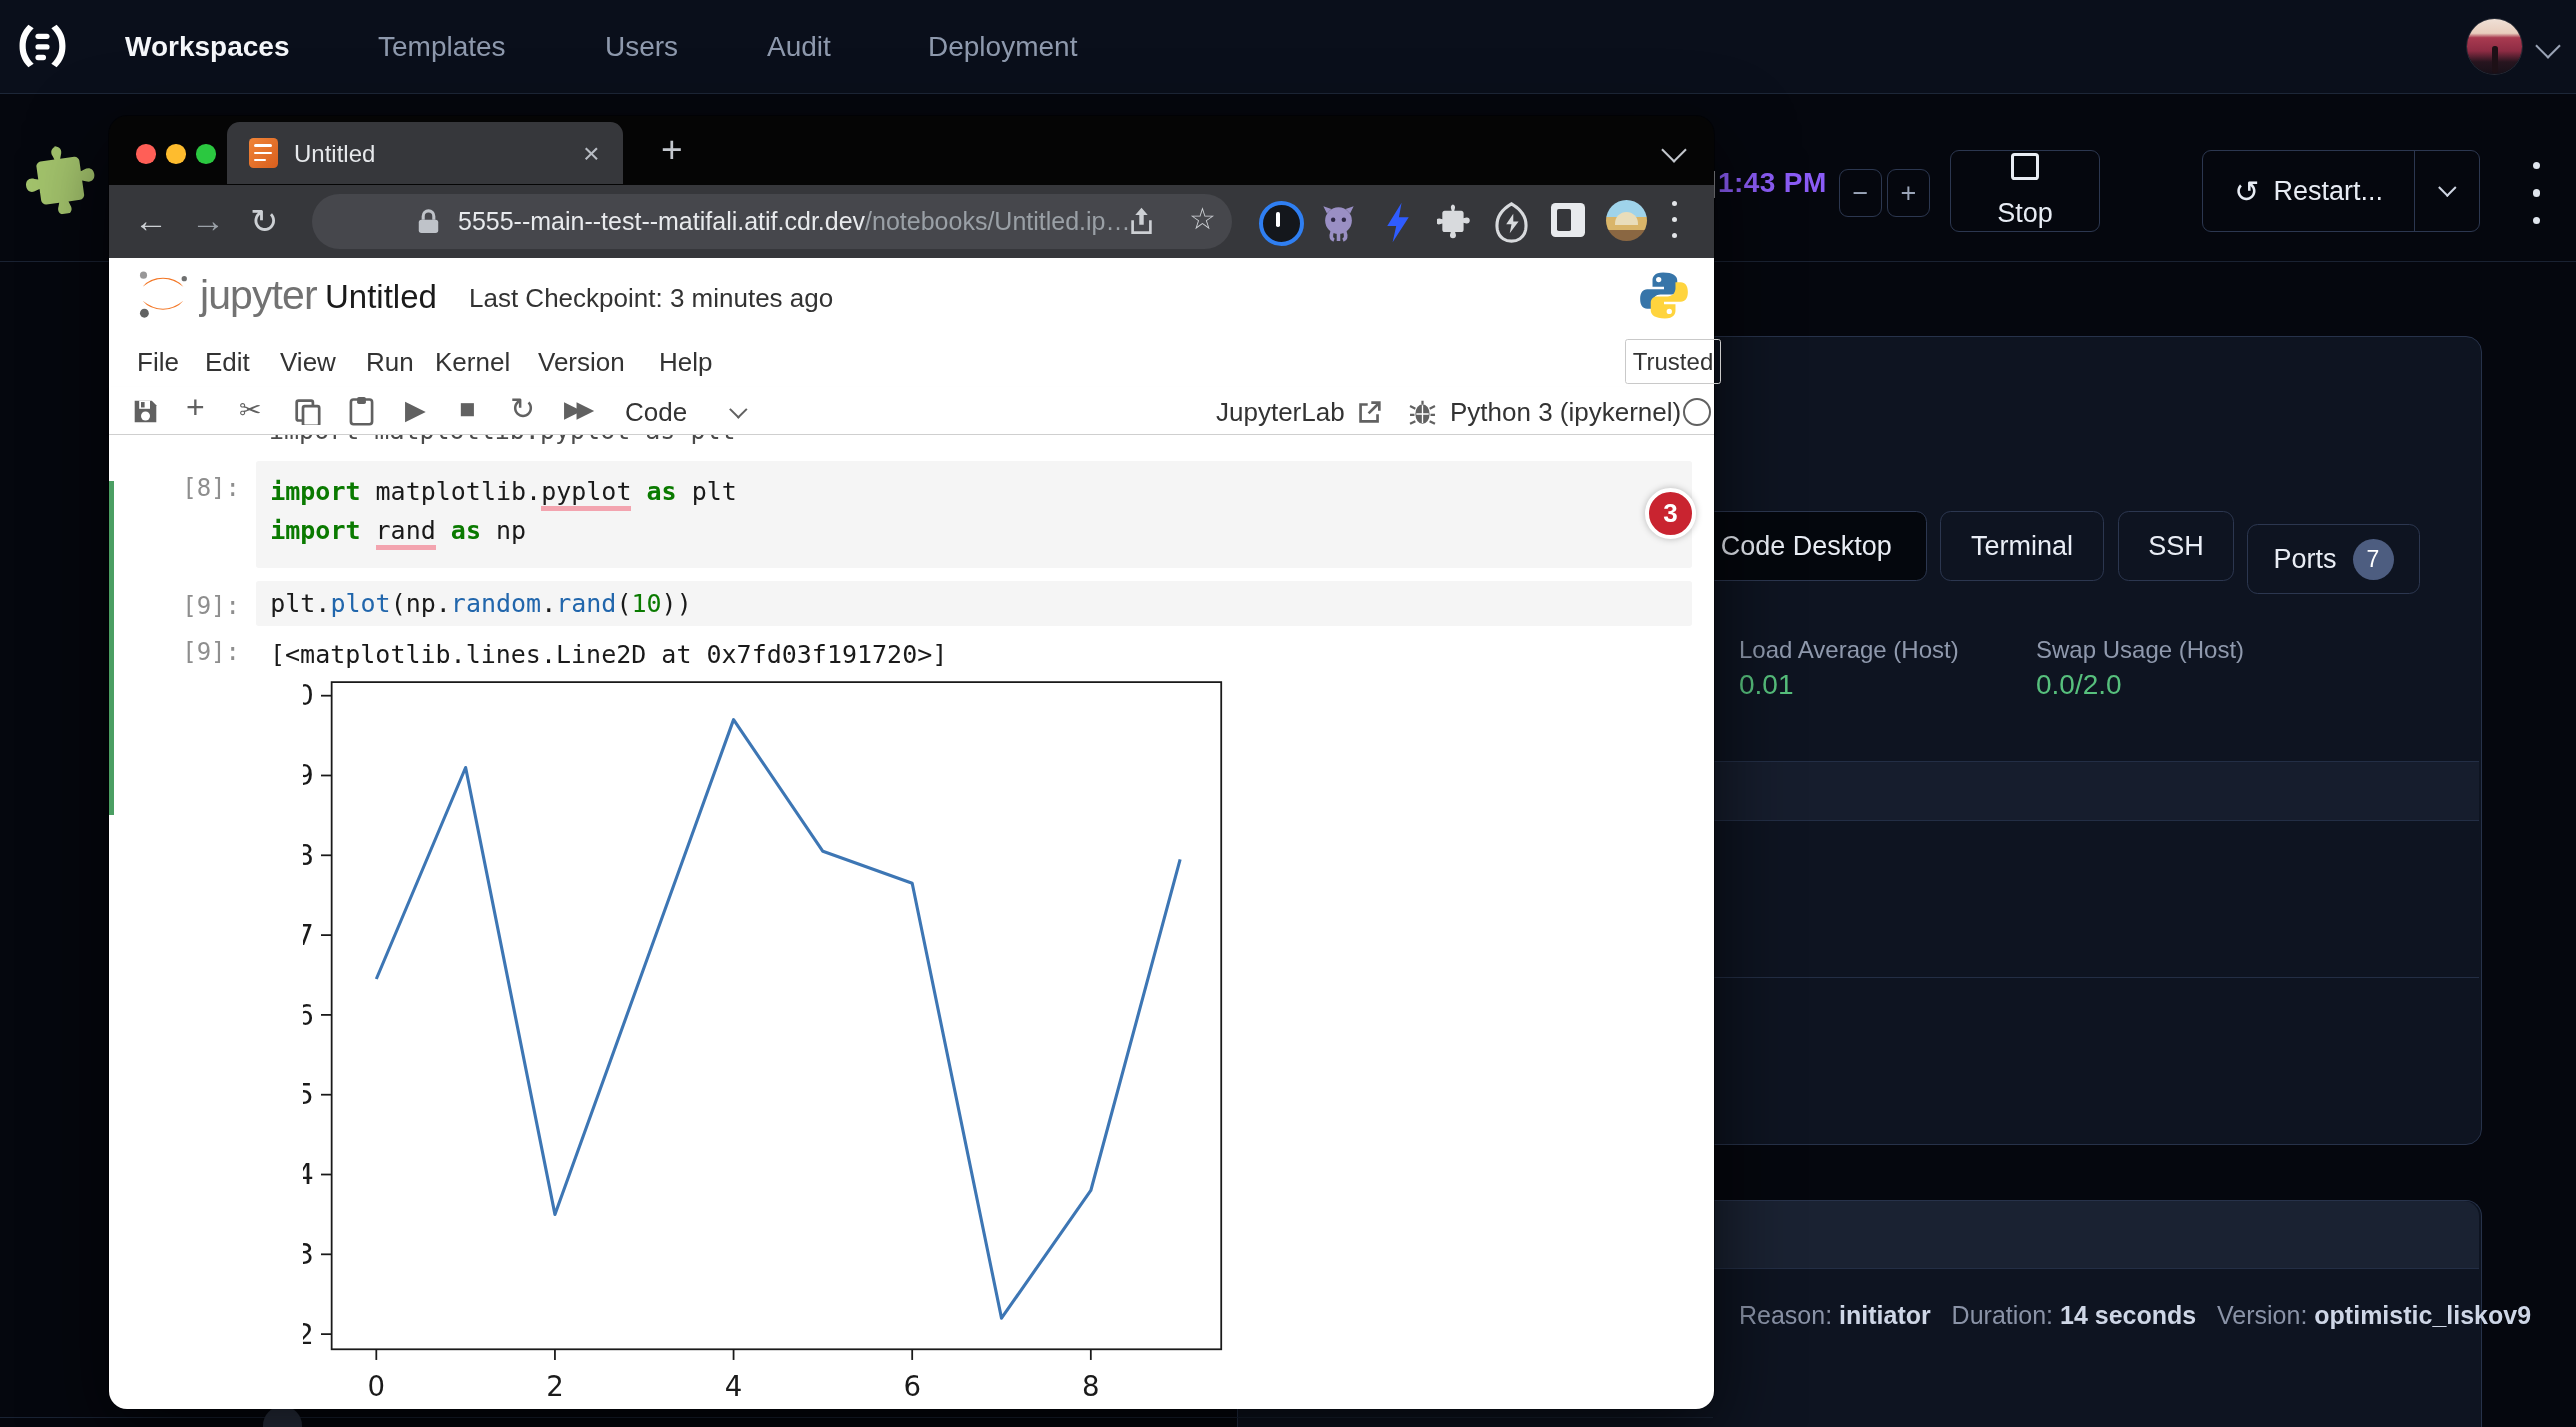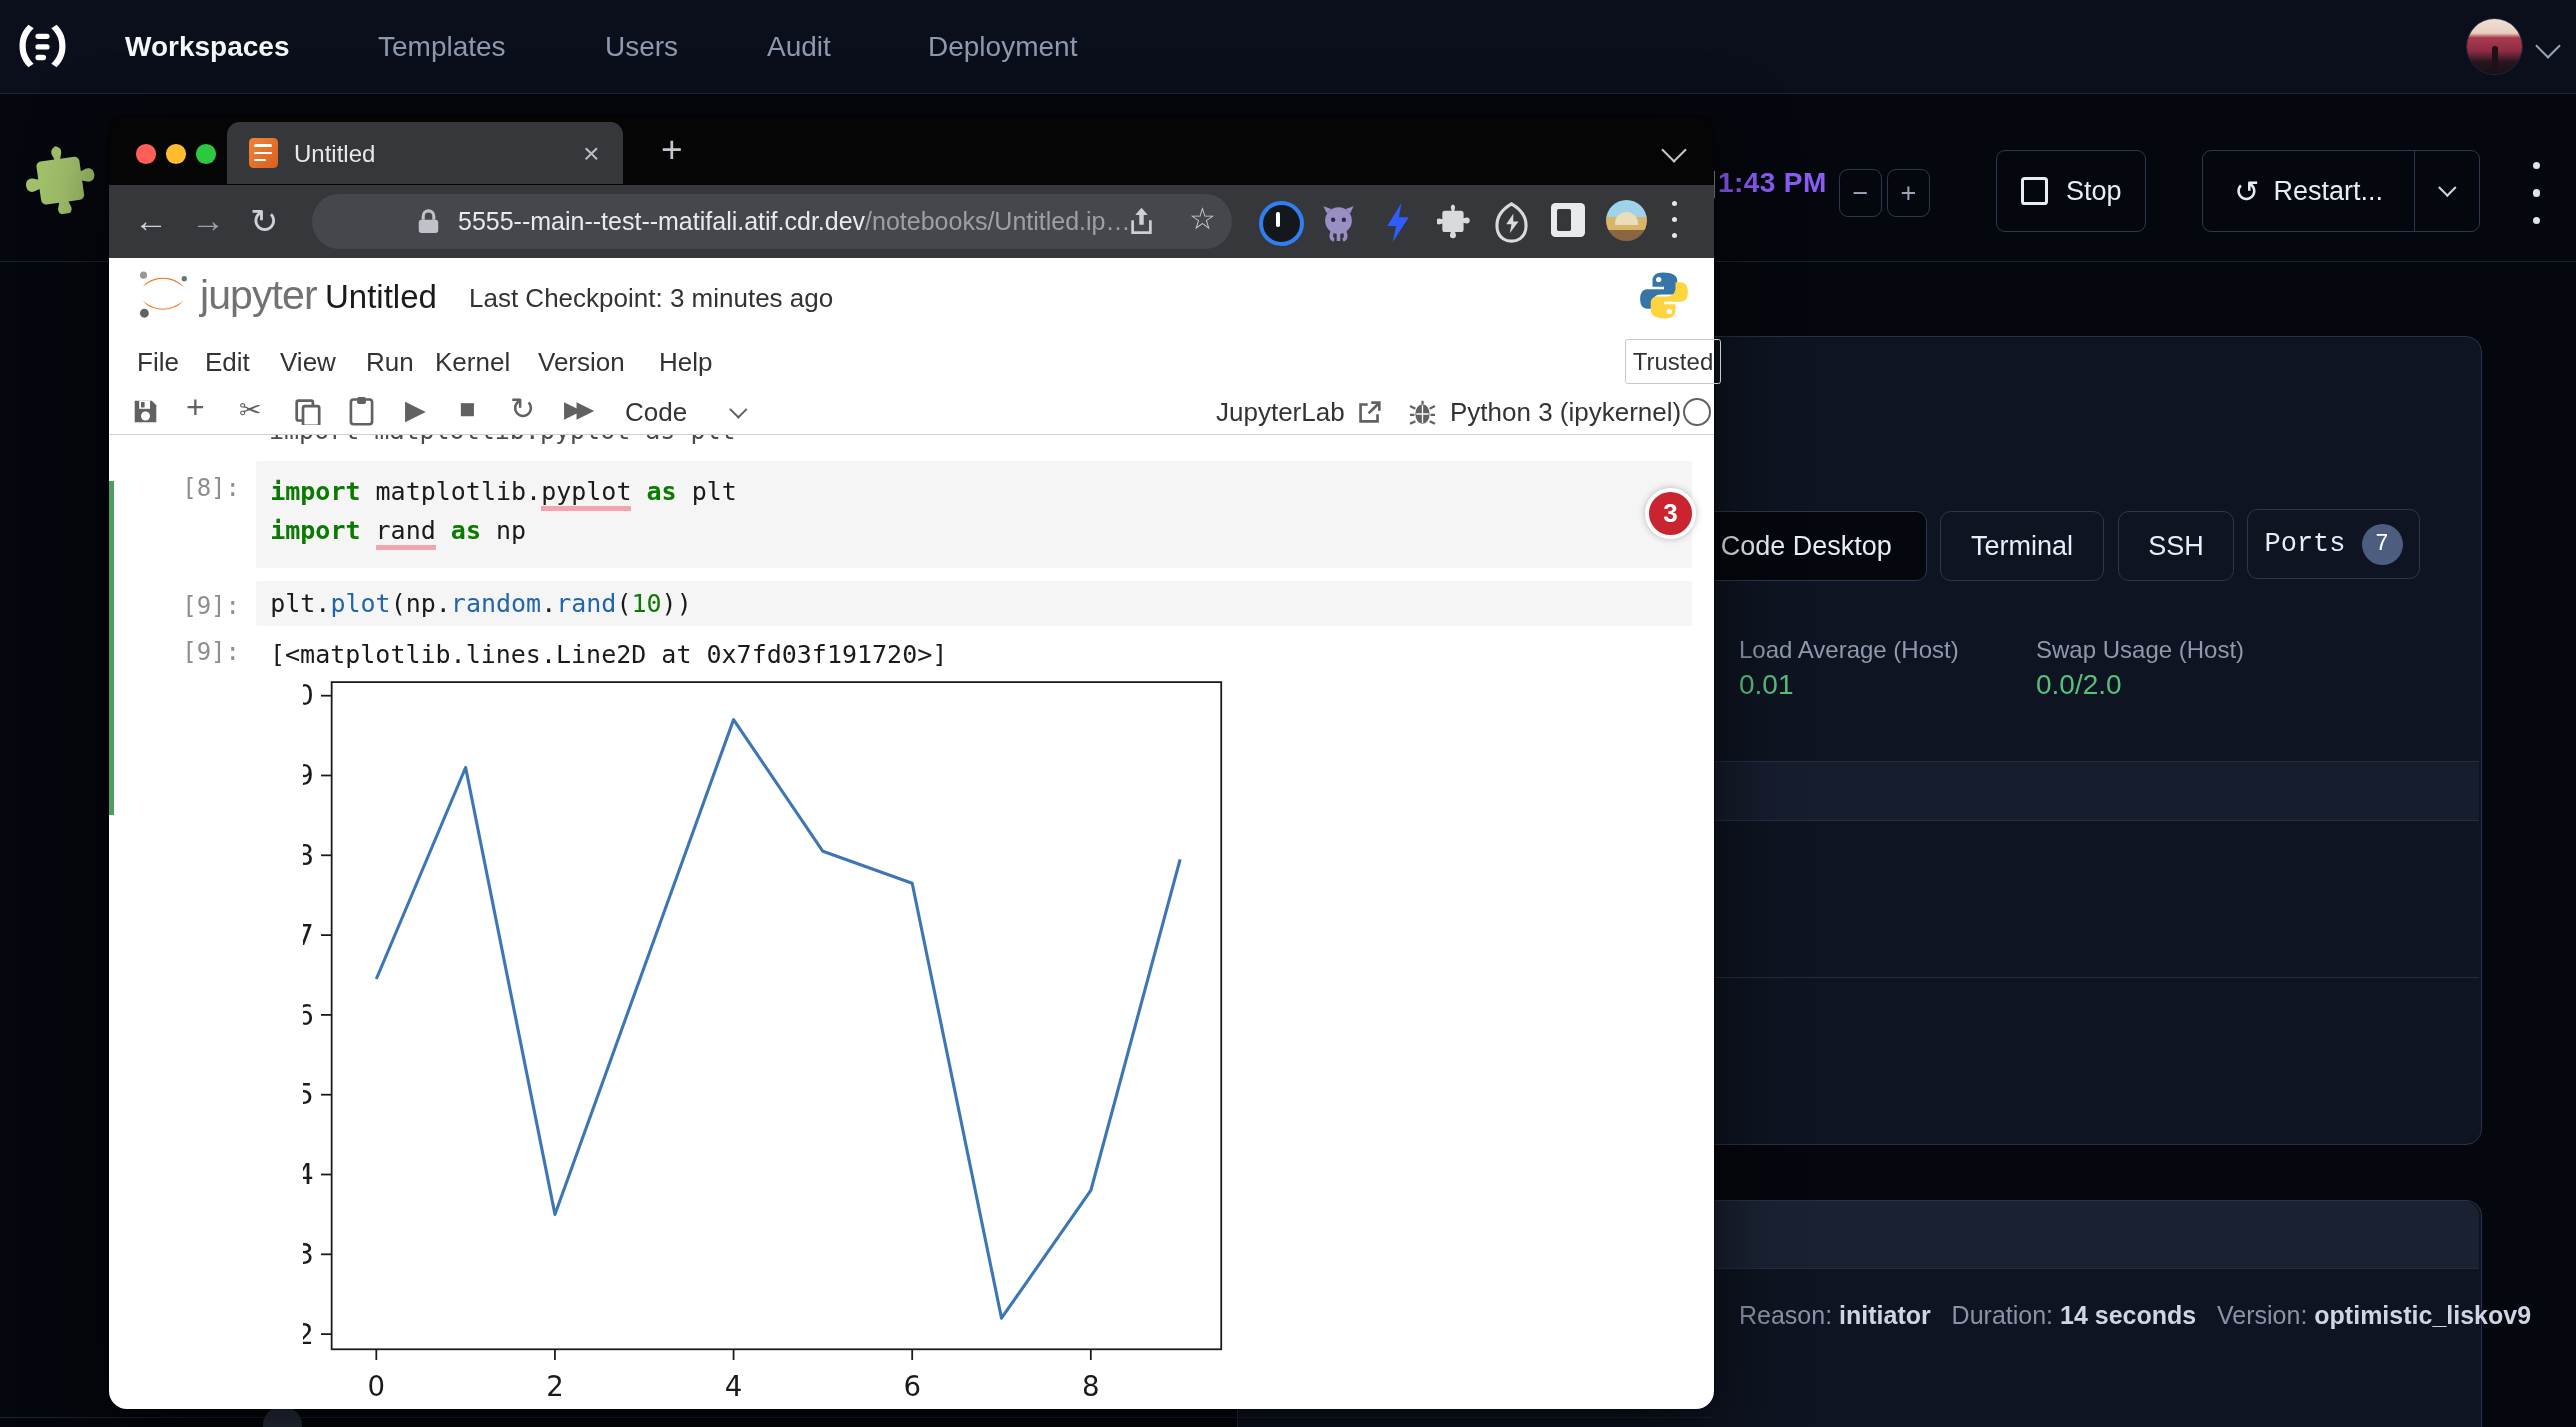--- a/index.html
+++ b/index.html
@@ -110,21 +110,21 @@
   <svg width="75" height="75" viewBox="0 0 64 64">
     <path fill="#a3c36c" d="M24,6 c5,0 7,4 5,8 l-1,3 h12 c2,0 4,2 4,4 v9 l3,-1 c4,-2 8,0 8,5 s-4,7 -8,5 l-3,-1 v12 c0,2 -2,4 -4,4 h-10 l1,3 c2,4 0,8 -5,8 s-7,-4 -5,-8 l1,-3 h-11 c-2,0 -4,-2 -4,-4 v-10 l-3,1 c-4,2 -8,0 -8,-5 s4,-7 8,-5 l3,1 v-11 c0,-2 2,-4 4,-4 h12 l-1,-3 c-2,-4 0,-8 5,-8 z" transform="translate(6,0)"></path>
   </svg>
 </div>
 
 <div class="abs" id="time-sliver"></div>
 <div class="abs" id="time">1:43 PM</div>
 <div class="abs sq-btn" style="left:1839px;top:169px;">−</div>
 <div class="abs sq-btn" style="left:1887px;top:169px;">+</div>
 
-<div class="abs ws-btn" style="left:1996px;top:150px;width:148px;height:80px;gap:18px;">
+<div class="abs ws-btn" style="left:1950px;top:150px;width:148px;height:80px;gap:18px;flex-direction:column;">
   <span style="width:21.4px;height:21.4px;border:3.6px solid #e8ecf4;border-radius:3.6px;"></span>
   <span>Stop</span>
 </div>
 <div class="abs ws-btn" style="left:2202px;top:150px;width:276px;height:80px;padding:0;">
   <span style="flex:1;display:flex;align-items:center;justify-content:center;gap:14.2px;height:100%;">
     <span style="font-size:30px;">↺</span>
     <span>Restart...</span>
   </span>
   <span style="width:0.9px;height:100%;background:#2c3750;"></span>
   <span style="width:64px;display:flex;align-items:center;justify-content:center;height:100%;">
@@ -134,21 +134,21 @@
 <div class="abs" id="kebab-ws">
     <div></div>
     <div></div>
     <div></div>
   </div>
 
 <div class="abs panel" style="left:1237px;top:336px;width:1243px;height:807px;border-radius:16px;"></div>
 <div class="abs tab-btn" style="left:1642px;top:511px;width:283px;background:#04070d;">VS Code Desktop</div>
 <div class="abs tab-btn" style="left:1940px;top:511px;width:162px;">Terminal</div>
 <div class="abs tab-btn" style="left:2118px;top:511px;width:114px;">SSH</div>
-<div class="abs tab-btn" style="left:2247px;top:509px;width:171px;font-family:Liberation Mono, monospace;">
+<div class="abs tab-btn" style="left:2247px;top:524px;width:171px;">
   <span>Ports</span>
   <span id="ports-badge">7</span>
 </div>
 <div class="abs stat-label" style="left:1739px;top:636px;">Load Average (Host)</div>
 <div class="abs stat-value" style="left:1739px;top:669px;color:#57c07d;">0.01</div>
 <div class="abs stat-label" style="left:2036px;top:636px;">Swap Usage (Host)</div>
 <div class="abs stat-value" style="left:2036px;top:669px;color:#57c07d;">0.0/2.0</div>
 <div class="abs panel-divider" style="left:1238px;top:761px;width:1241px;"></div>
 <div class="abs" style="left:1238px;top:762px;width:1241px;height:58px;background:#161d2d;z-index:1;"></div>
 <div class="abs panel-divider" style="left:1238px;top:820px;width:1241px;"></div>

